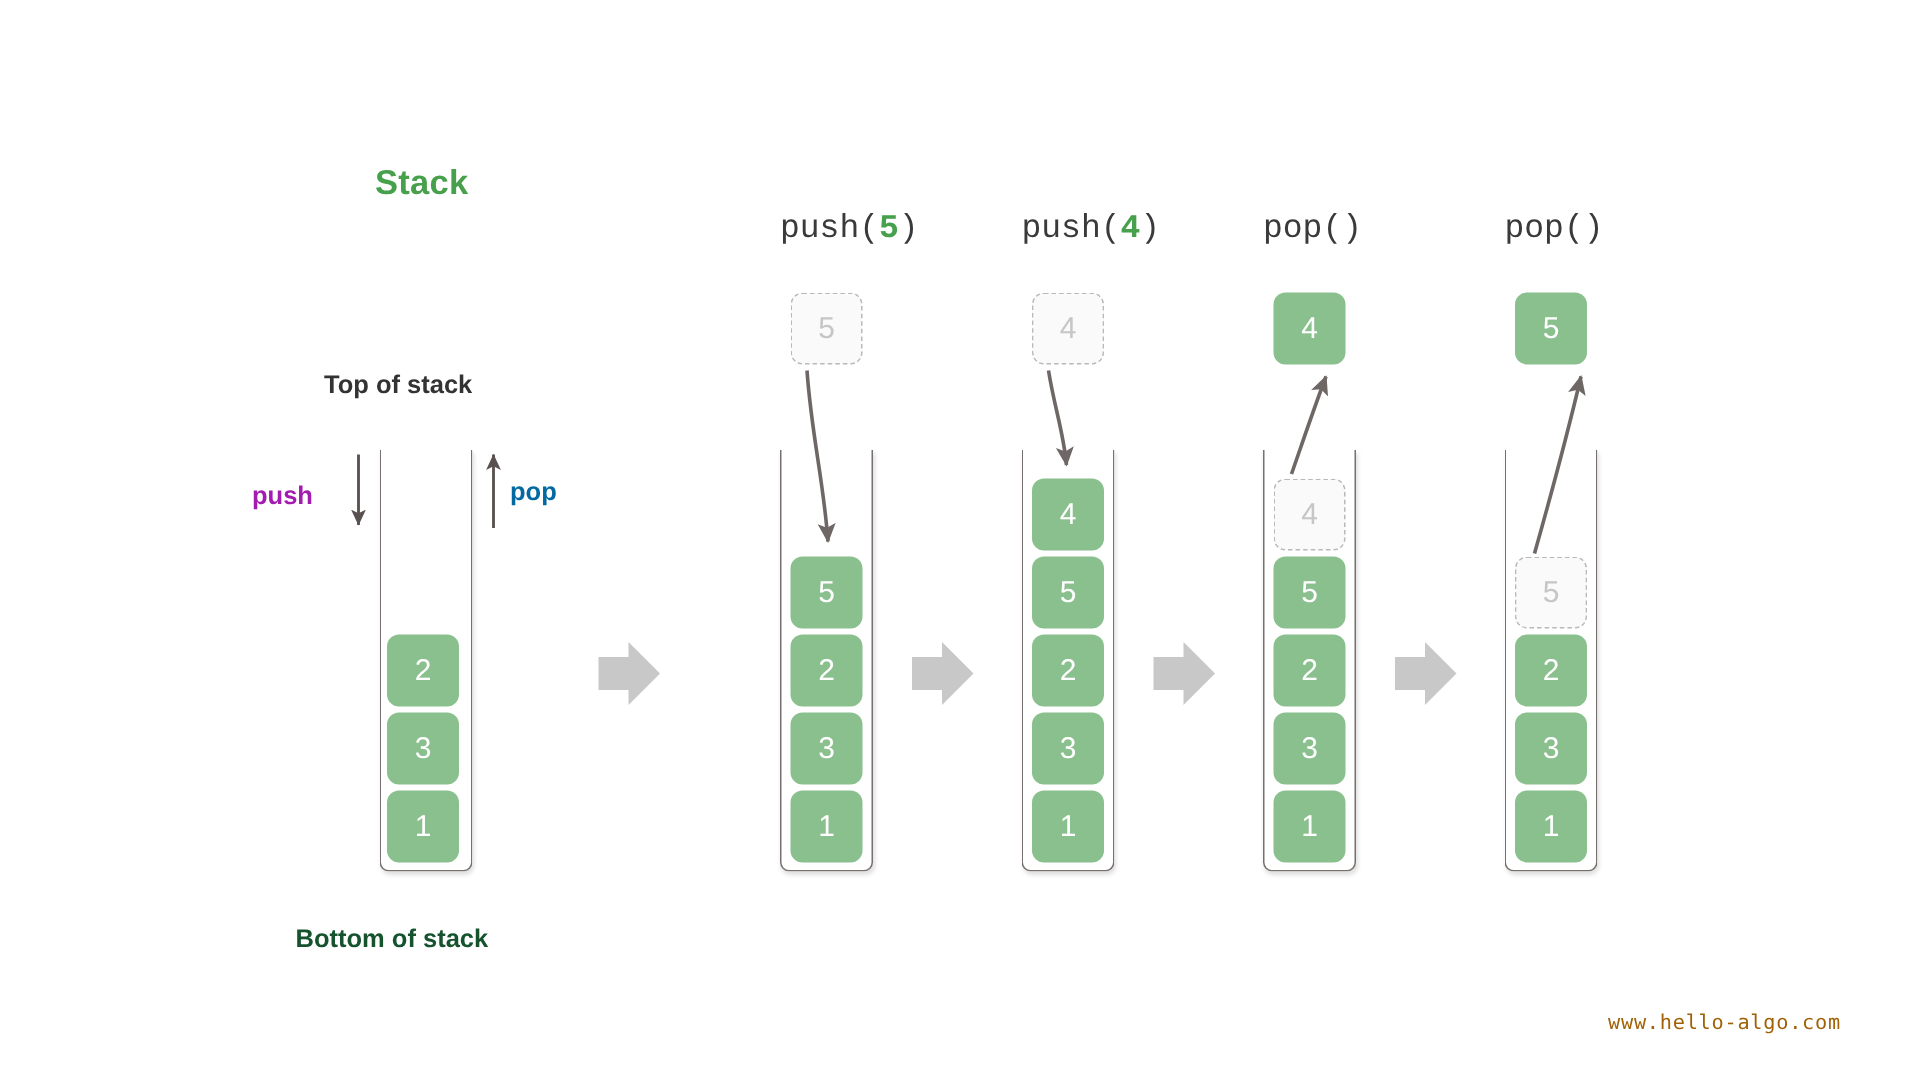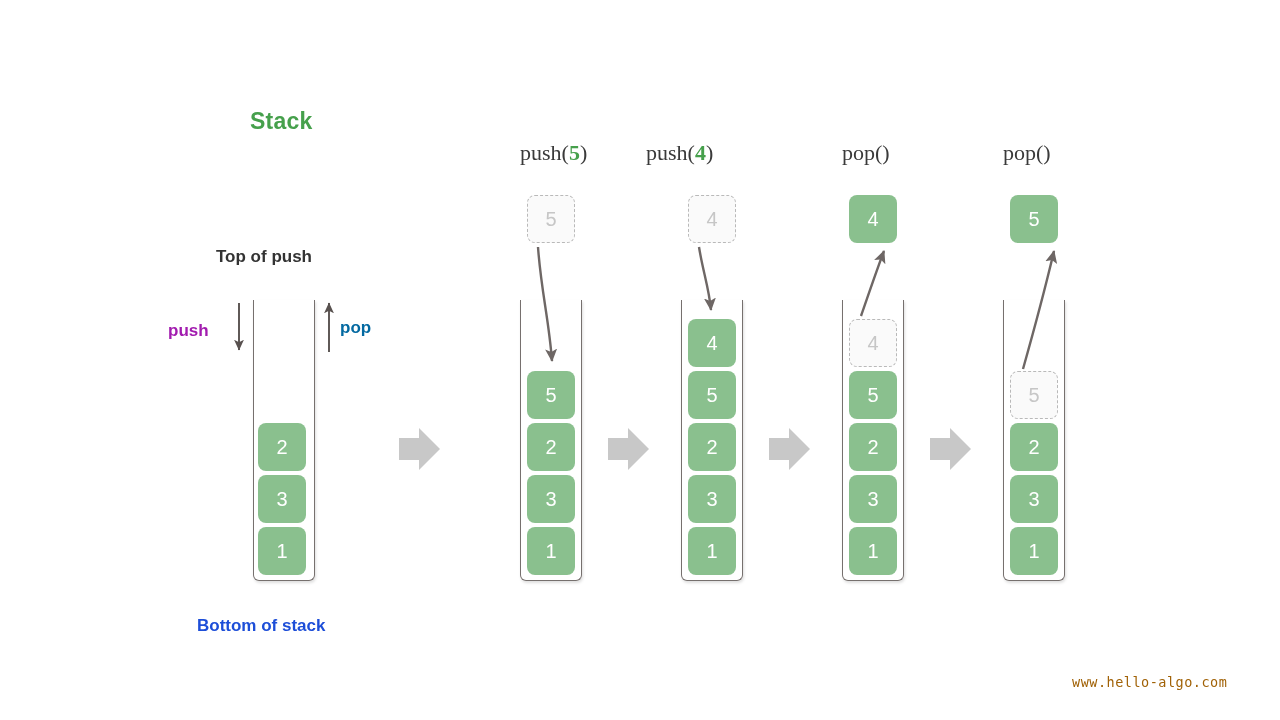--- a/index.html
+++ b/index.html
@@ -41,21 +41,21 @@
     font-weight: bold;
     color: #333333;
     white-space: nowrap;
   }
   .bottom-label {
     position: absolute;
     left: 197px;
     top: 616px;
     font-size: 17px;
     font-weight: bold;
-    color: #1d4ed8;
+    color: #14532d;
     white-space: nowrap;
   }
   .push-label {
     position: absolute;
     left: 168px;
     top: 321px;
     font-size: 17px;
     font-weight: bold;
     color: #a21caf;
     white-space: nowrap;
@@ -65,21 +65,21 @@
     left: 340px;
     top: 318px;
     font-size: 17px;
     font-weight: bold;
     color: #0369a1;
     white-space: nowrap;
   }
   .op-label {
     position: absolute;
     top: 140px;
-    font-family: Liberation Serif, serif;
+    font-family: Liberation Mono, monospace;
     font-size: 22px;
     color: #3a3a3a;
     white-space: nowrap;
     text-align: left;
   }
   .op-label .arg { color: #46a04c; font-weight: bold; }
 
   .watermark {
     position: absolute;
     left: 1072px;
@@ -131,28 +131,28 @@
     height: 720px;
     pointer-events: none;
   }
 </style>
 </head>
 <body>
 
 <div class="canvas">
 
   <div class="stack-title">Stack</div>
-  <div class="top-label">Top of push</div>
+  <div class="top-label">Top of stack</div>
   <div class="bottom-label">Bottom of stack</div>
   <div class="push-label">push</div>
   <div class="pop-label">pop</div>
   <div class="watermark">www.hello-algo.com</div>
 
   <div class="op-label" id="op0" style="left:520px; width:62px;"><span>push(</span><span class="arg">5</span><span>)</span></div>
-  <div class="op-label" id="op1" style="left:646px; width:62px;"><span>push(</span><span class="arg">4</span><span>)</span></div>
+  <div class="op-label" id="op1" style="left:681px; width:62px;"><span>push(</span><span class="arg">4</span><span>)</span></div>
   <div class="op-label" id="op2" style="left:842px; width:62px;"><span>pop(</span><span class="arg"></span><span>)</span></div>
   <div class="op-label" id="op3" style="left:1003px; width:62px;"><span>pop(</span><span class="arg"></span><span>)</span></div>
 
   <div id="stacks-root">
       <div class="container-shape" style="left: 253px; top: 300px; height: 281px;"></div>
       <div class="cell" style="left: 258px; top: 423px;">
         <span>2</span>
       </div>
       <div class="cell" style="left: 258px; top: 475px;">
         <span>3</span>

